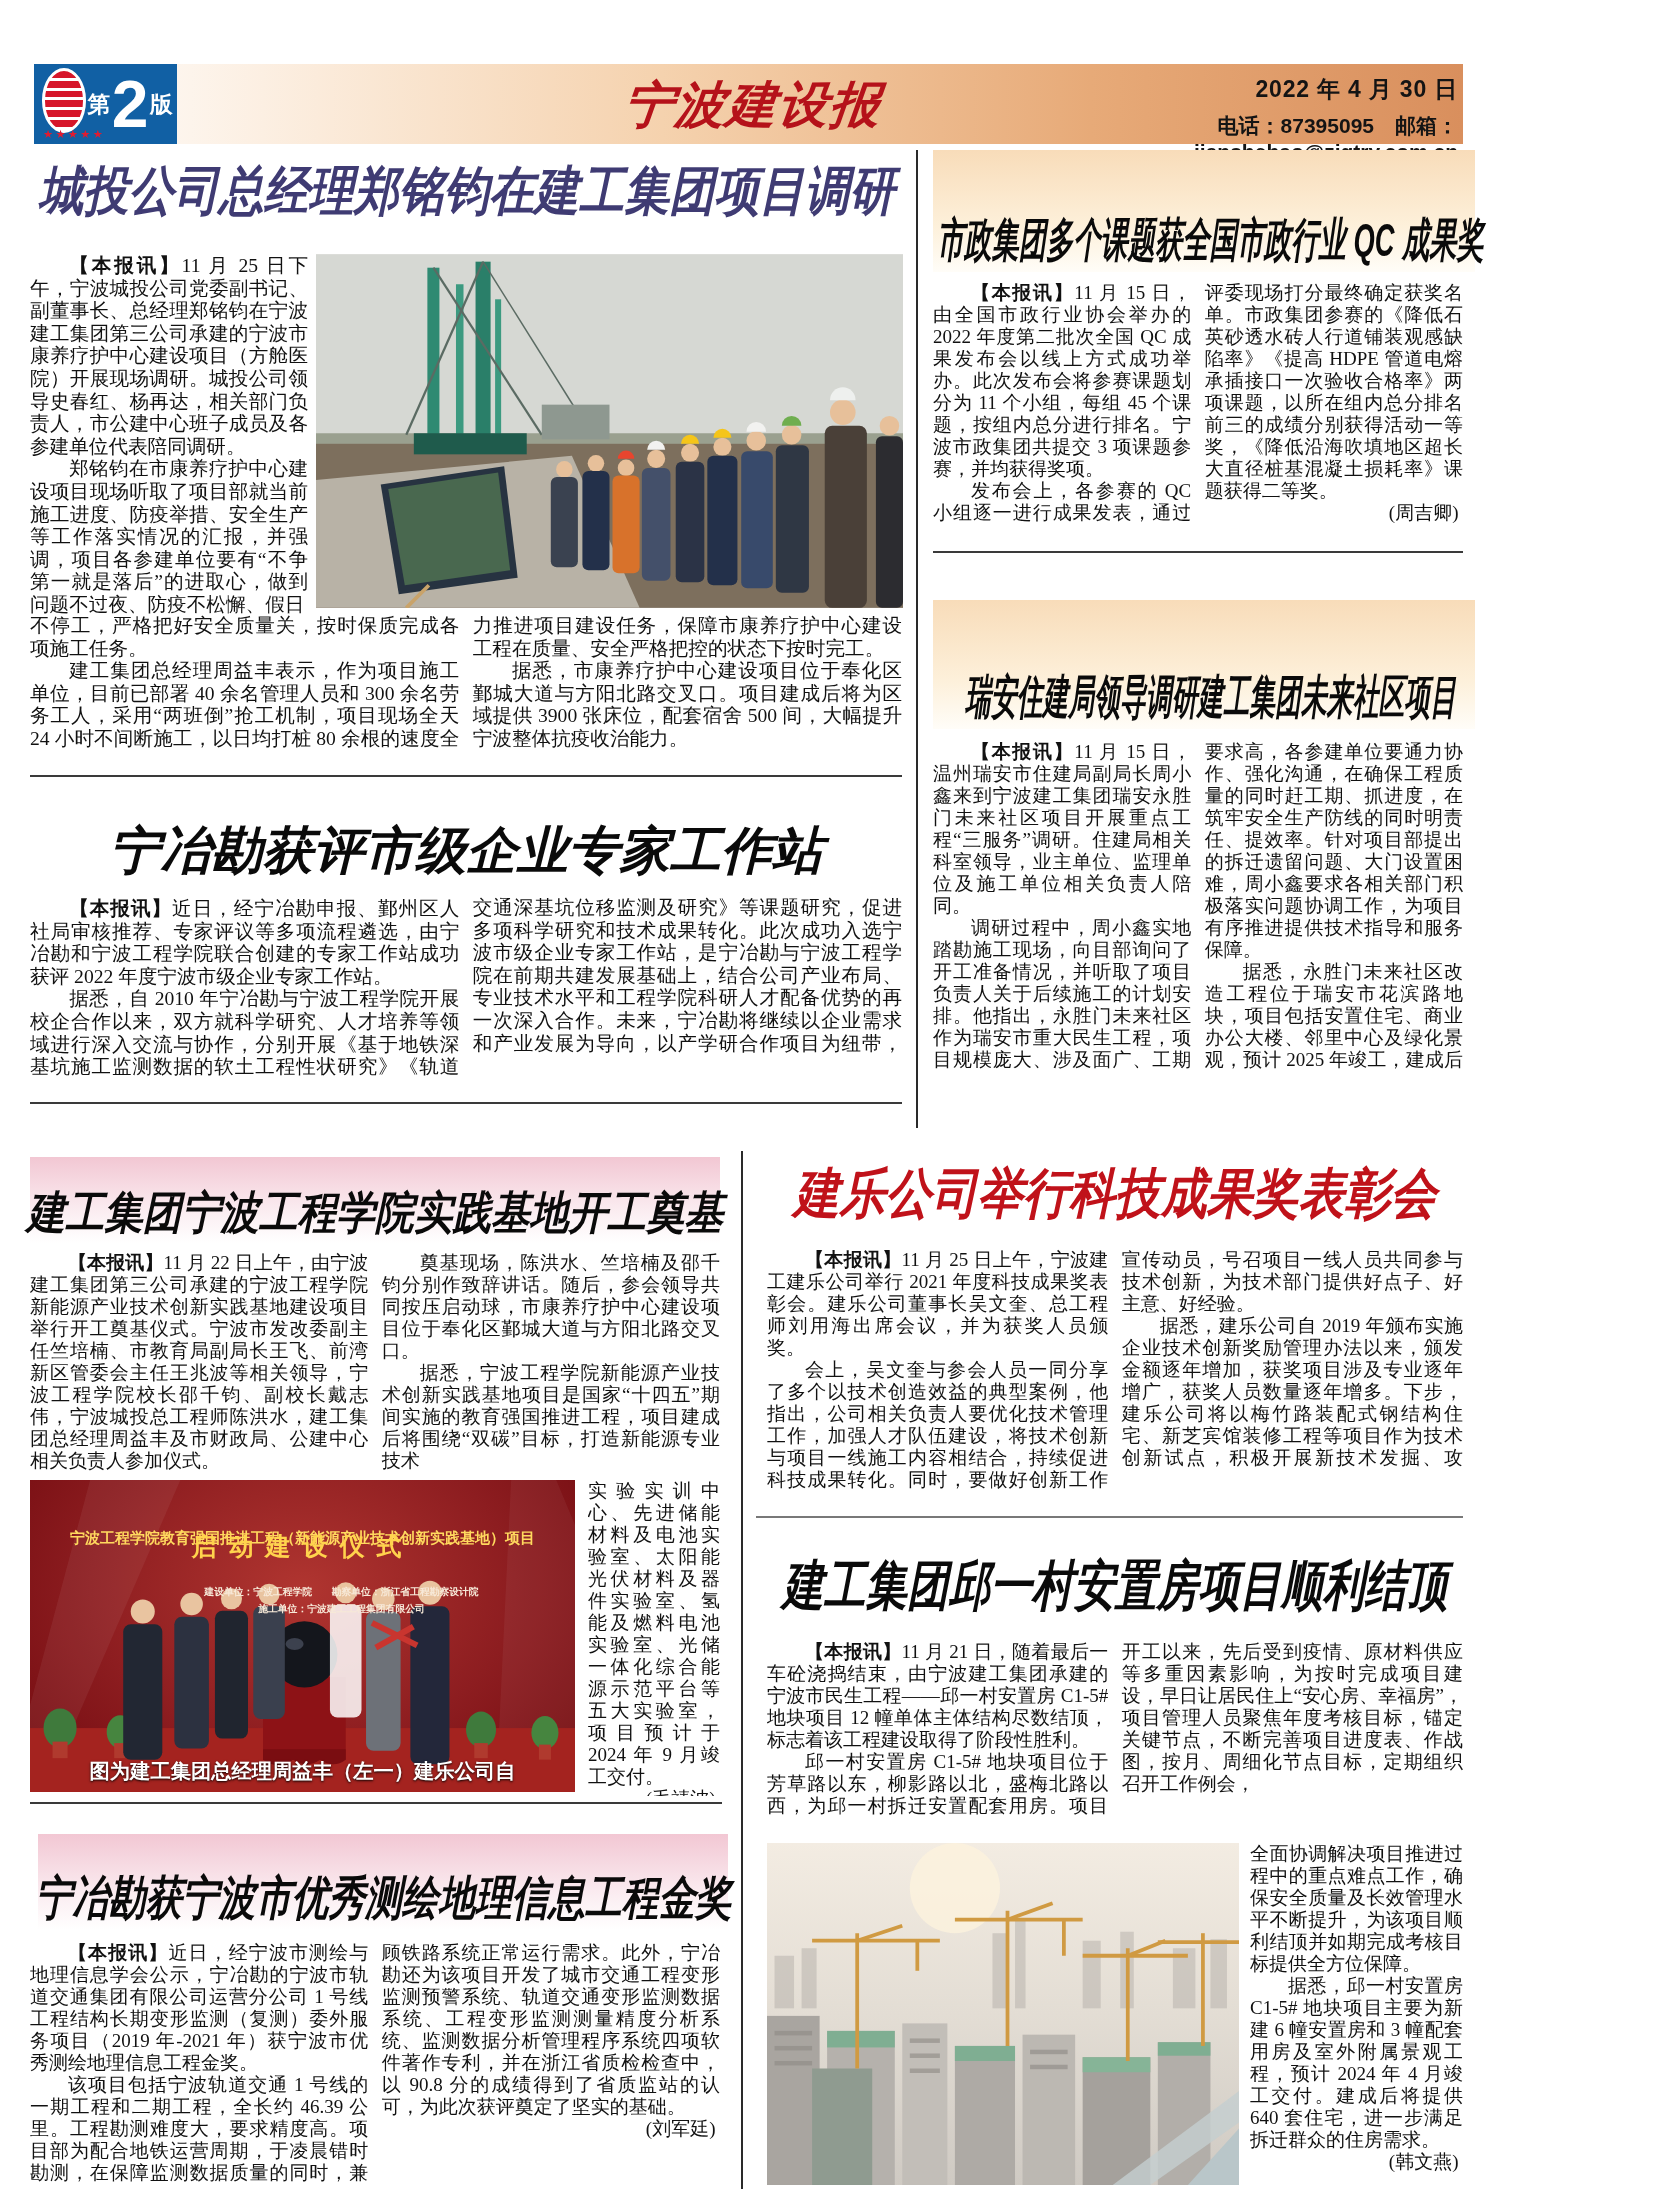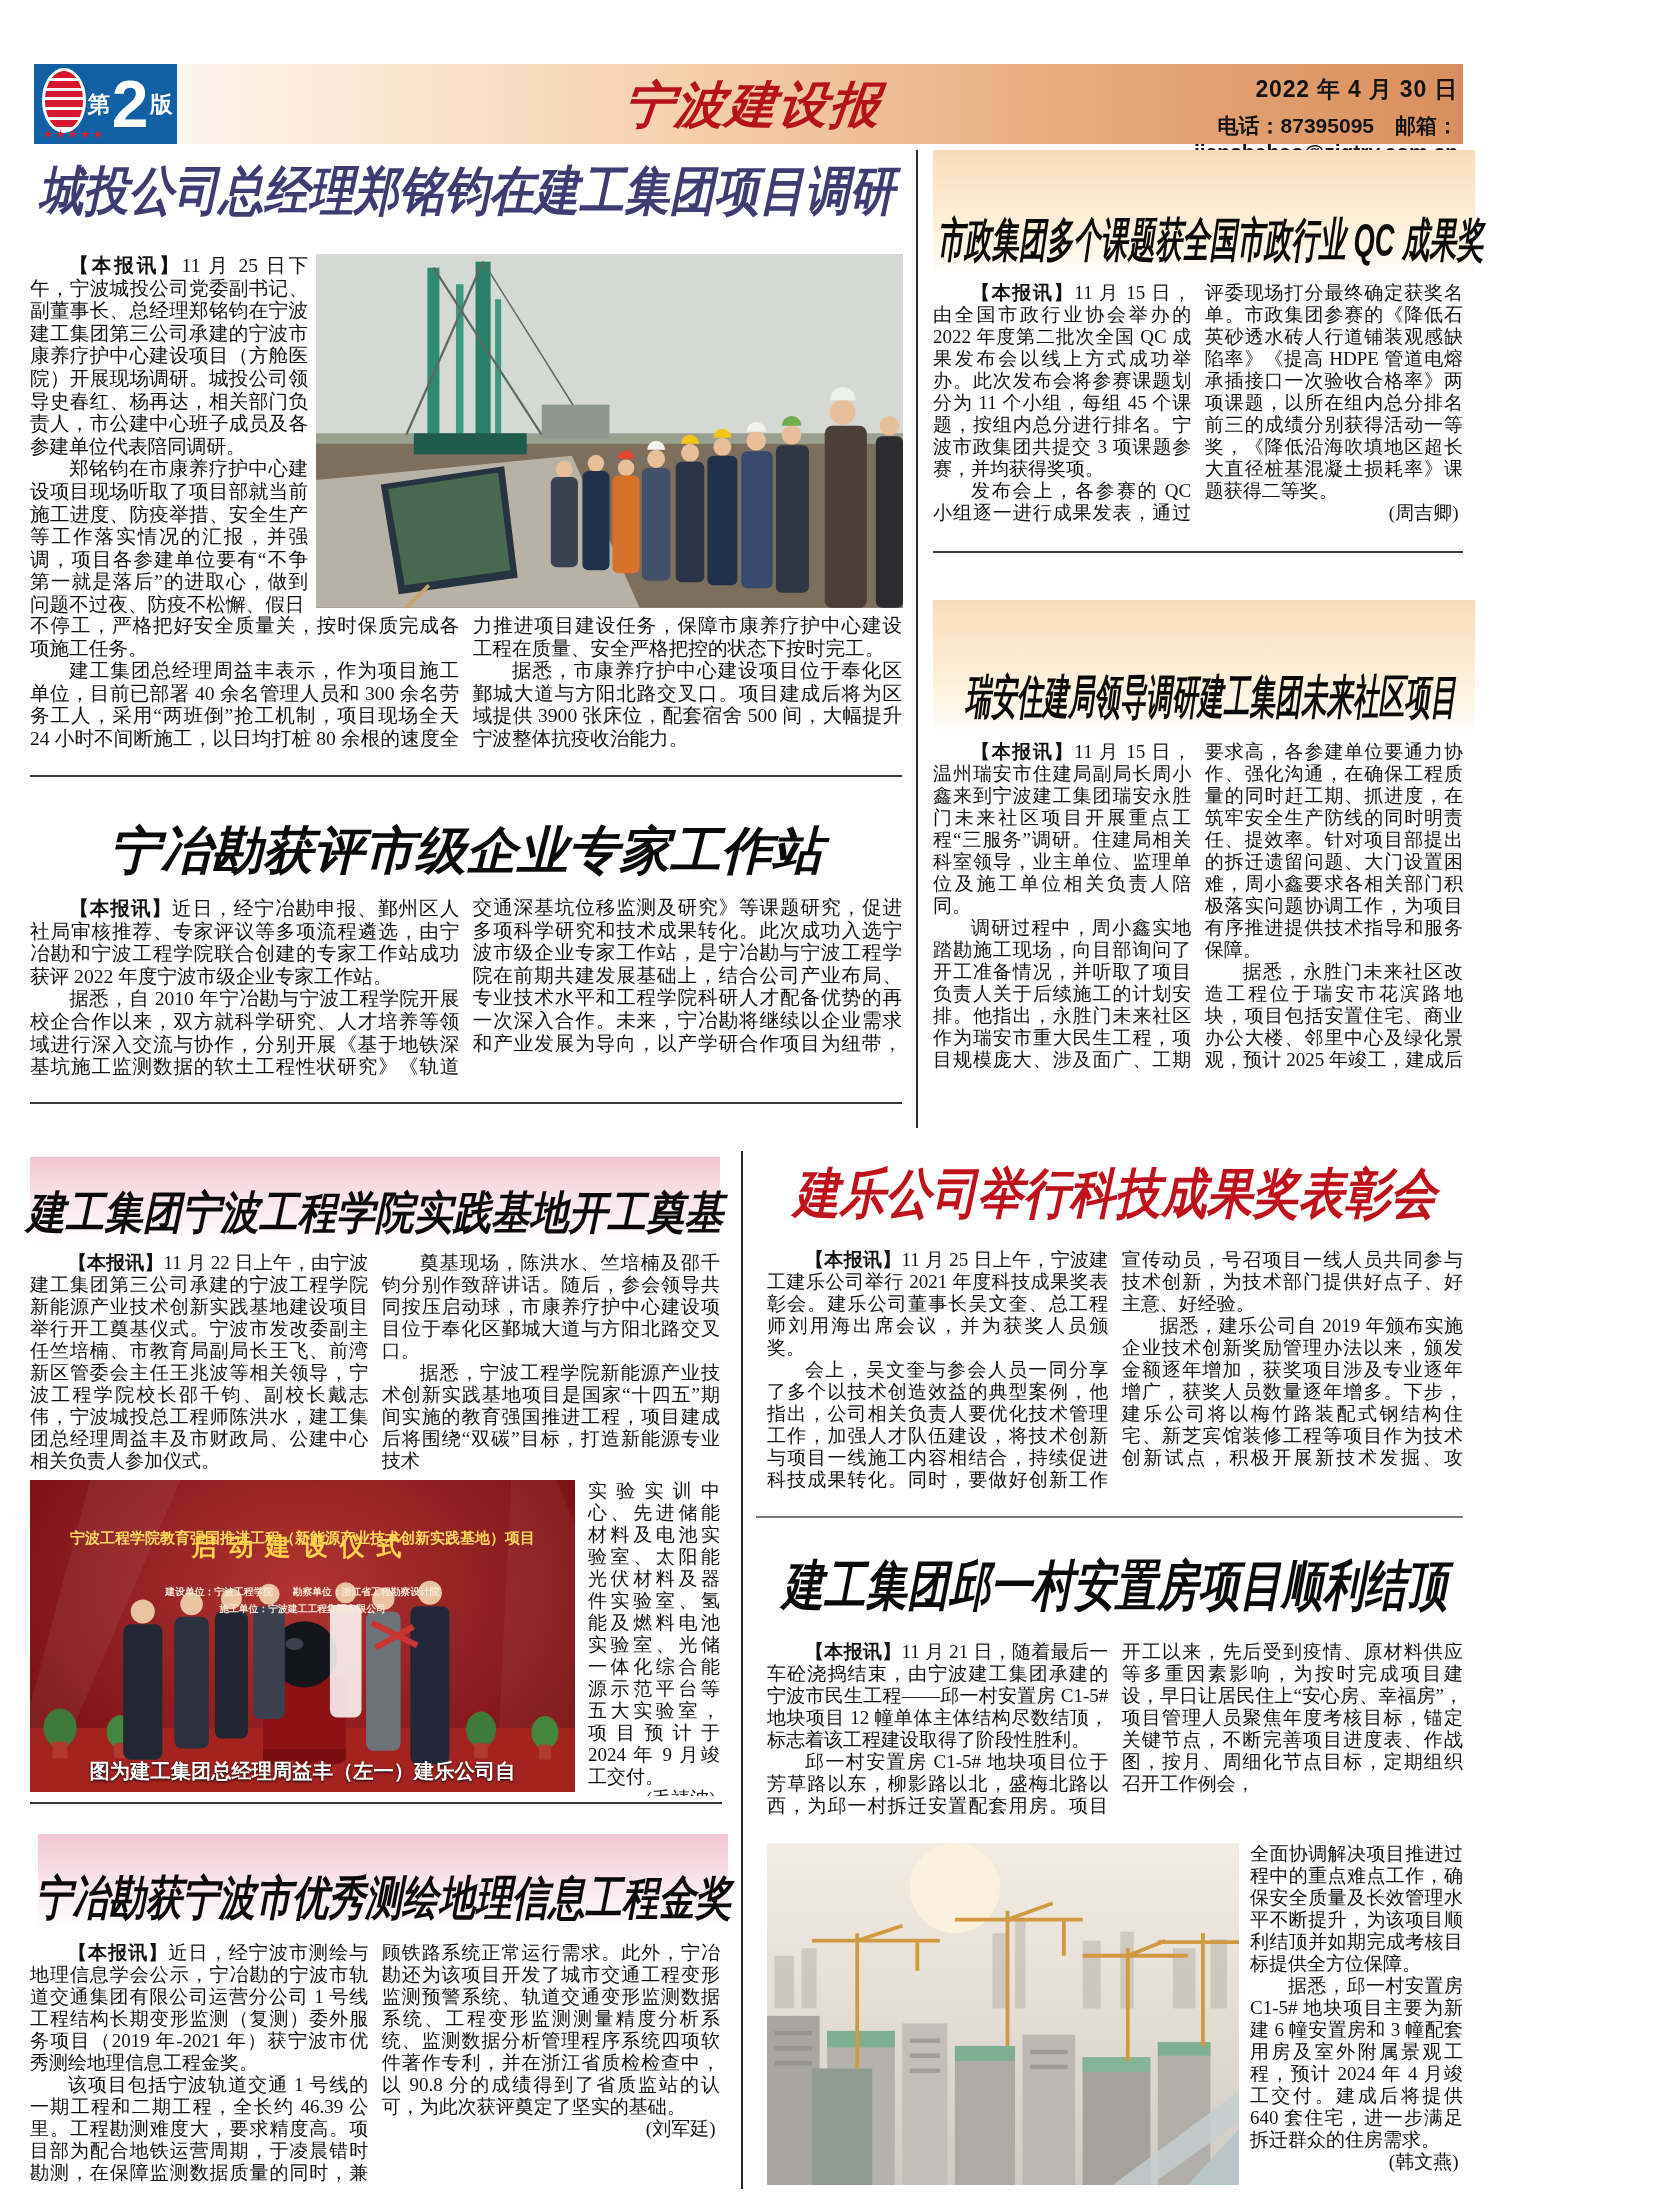--- a/index.html
+++ b/index.html
@@ -248,21 +248,21 @@
         <circle cx="470" cy="158" r="15" fill="#e9c4a0"></circle>
           <rect x="447" y="175" width="46" height="185" rx="10" fill="#6d7178"></rect>
         <circle cx="532" cy="150" r="16" fill="#e9c4a0"></circle>
           <rect x="506" y="168" width="52" height="210" rx="10" fill="#23273a"></rect>
         <path d="M455 190 l60 30" stroke="#c9352f" stroke-width="8"></path>
         <path d="M510 195 l-50 28" stroke="#c9352f" stroke-width="8"></path>
       </g>
     </svg>
     <div class="bl1">宁波工程学院教育强国推进工程（新能源产业技术创新实践基地）项目</div>
     <div class="bl2">启动建设仪式</div>
-    <div class="units" style="white-space:pre-line;">建设单位：宁波工程学院　　勘察单位：浙江省工程勘察设计院
+    <div class="units" style="white-space:pre-line;padding-left:39px;">建设单位：宁波工程学院　　勘察单位：浙江省工程勘察设计院
 施工单位：宁波建工工程集团有限公司</div>
     <div class="cap">图为建工集团总经理周益丰（左一）建乐公司自</div>
   </div>
 
   <div class="abs art-body sm no-indent" style="left:588px;top:1480px;width:132px;height:316px;">
     <p>实验实训中心、先进储能材料及电池实验室、太阳能光伏材料及器件实验室、氢能及燃料电池实验室、光储一体化综合能源示范平台等五大实验室，项目预计于 2024 年 9 月竣工交付。</p>
     <div class="byline">(毛靖波)</div>
   </div>
 
   <div class="abs hl hl-a8 box-pink" style="left:38px;top:1834px;width:690px;height:96px;">

